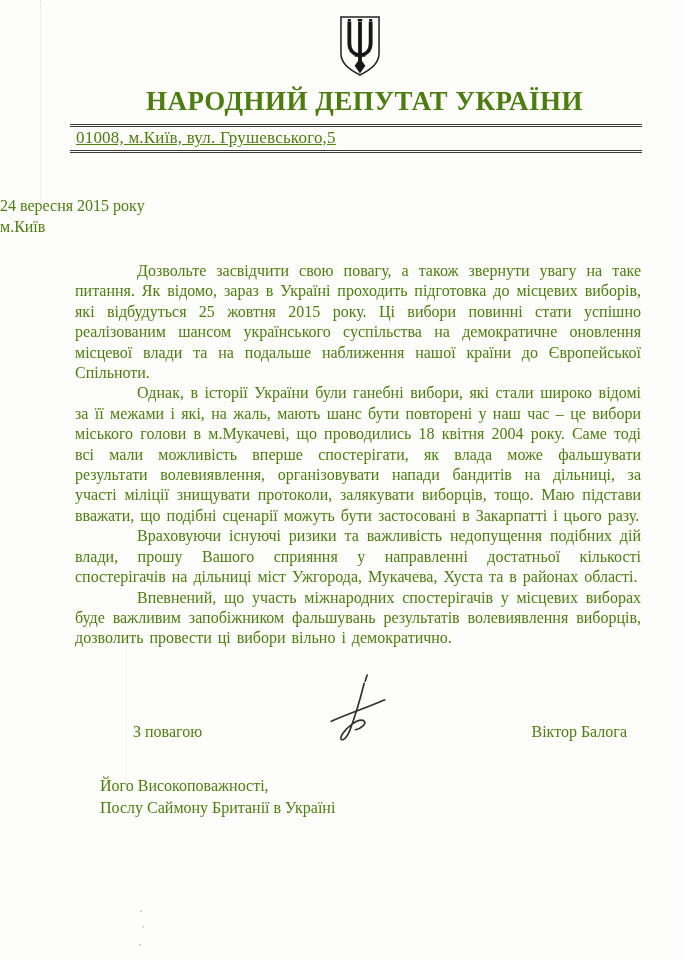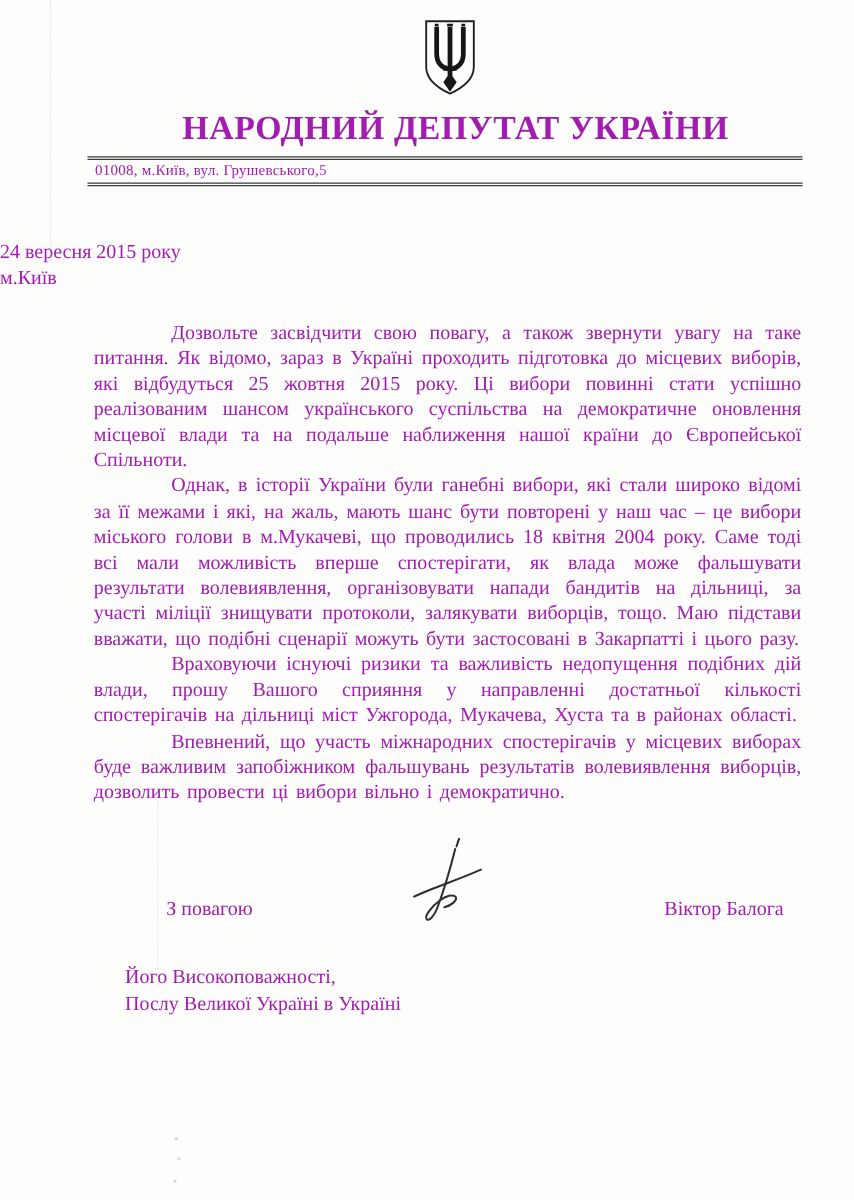--- a/index.html
+++ b/index.html
@@ -1,41 +1,42 @@
 <!DOCTYPE html>
 <html lang="uk"><head>
 <meta charset="utf-8">
 <style>
   html, body { margin: 0; padding: 0; background: #ffffff; }
   .page {
     position: relative;
     width: 683px; height: 960px;
     background: #fdfdfc;
-    color: #a21caf;
+    color: #4d7c0f;
     font-family: "Liberation Serif", serif;
     overflow: hidden;
     box-sizing: border-box;
   }
   
   .emblem-wrap { text-align: center; padding-top: 14px; }
   .emblem-wrap svg { display: inline-block; transform: translateX(18px); }
   .letter-title {
     text-align: center;
     font-weight: 700;
     font-size: 27px;
     letter-spacing: 0.5px;
     margin: 4px 0 0 46px;
     white-space: nowrap;
   }
   .rules { margin: 7px 41px 0 70px; }
   .rule { height: 0; border-top: 3px double #3c3c3c; }
   .address-line {
-    font-size: 12px;
+    font-size: 17px;
     padding: 1px 0 2px 6px;
     letter-spacing: 0.2px;
+    text-decoration: underline;
   }
   
   .dateline {
     margin: 42px 44px 0 0;
     font-size: 16px;
     line-height: 21px;
   }
   
   .letter-body {
     margin: 24px 42px 0 75px;
@@ -118,20 +119,20 @@
           <path d="M36,10 C33,22 28,40 22,56 C20,61 16,66.5 13.8,64.5 C11.8,62.5 17,55 24,50 C29,46.3 34,45 36.2,47 C38.2,49.6 33,54 27.5,55.2"></path>
           <path d="M4,47 C18,40.5 38,34 56,26"></path>
         </g>
       </svg>
     </span>
     <span class="signer-name">Віктор Балога</span>
   </div>
 
   <div class="recipient">
     <div>Його Високоповажності,</div>
-    <div>Послу Великої Україні в Україні</div>
+    <div>Послу Саймону Британії в Україні</div>
   </div>
 
   <div class="scan-line-a"></div>
   <div class="scan-line-b"></div>
   <div class="scan-specks"></div>
 
 </div>
 
 </body></html>

